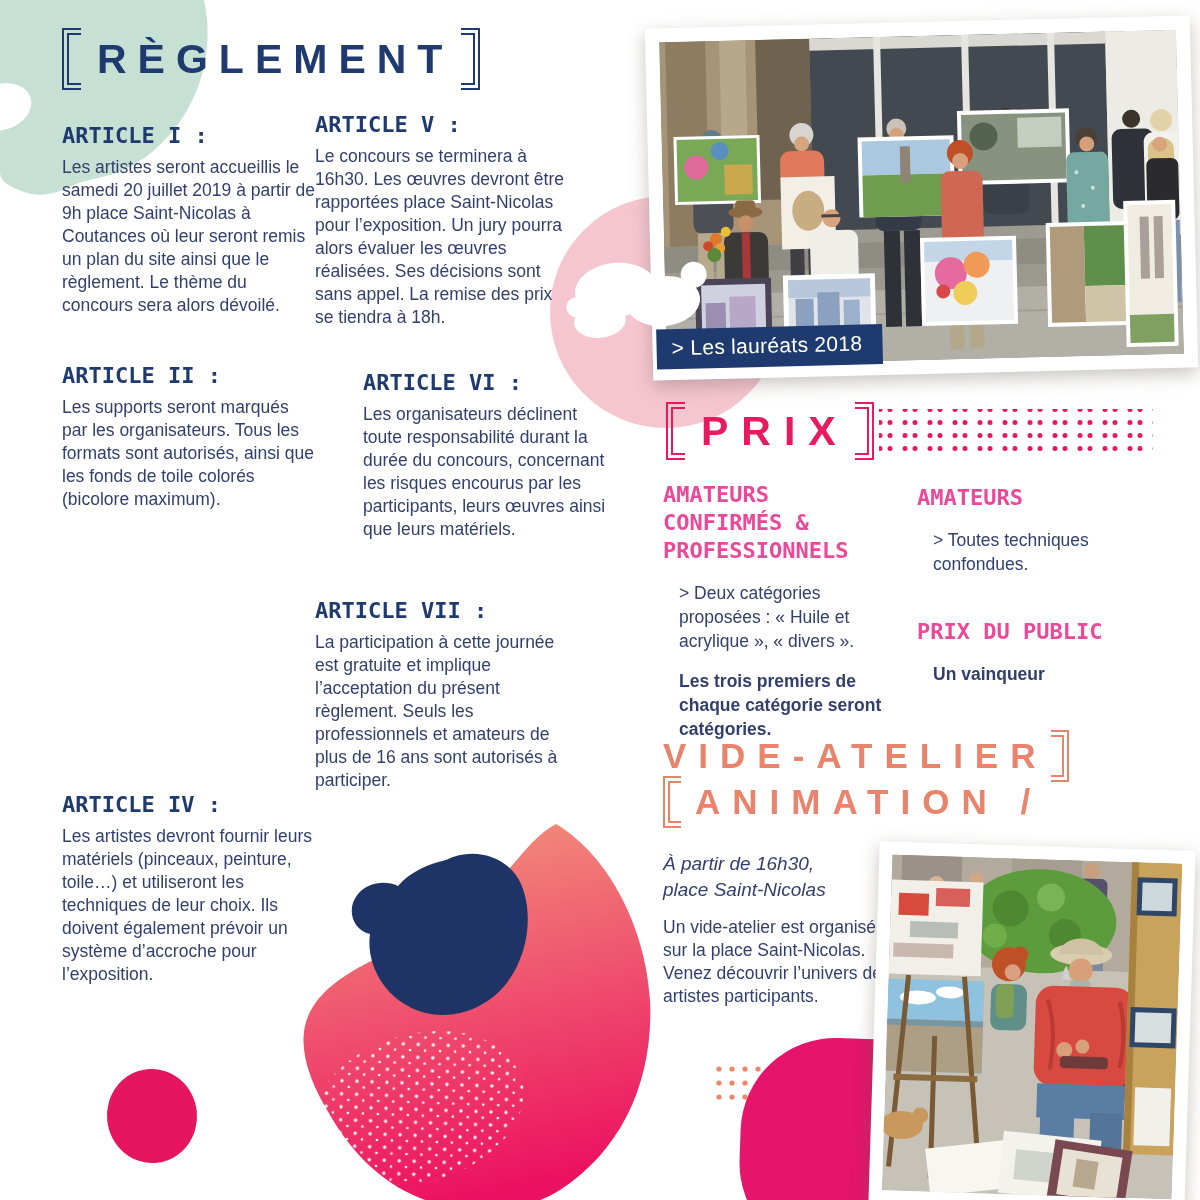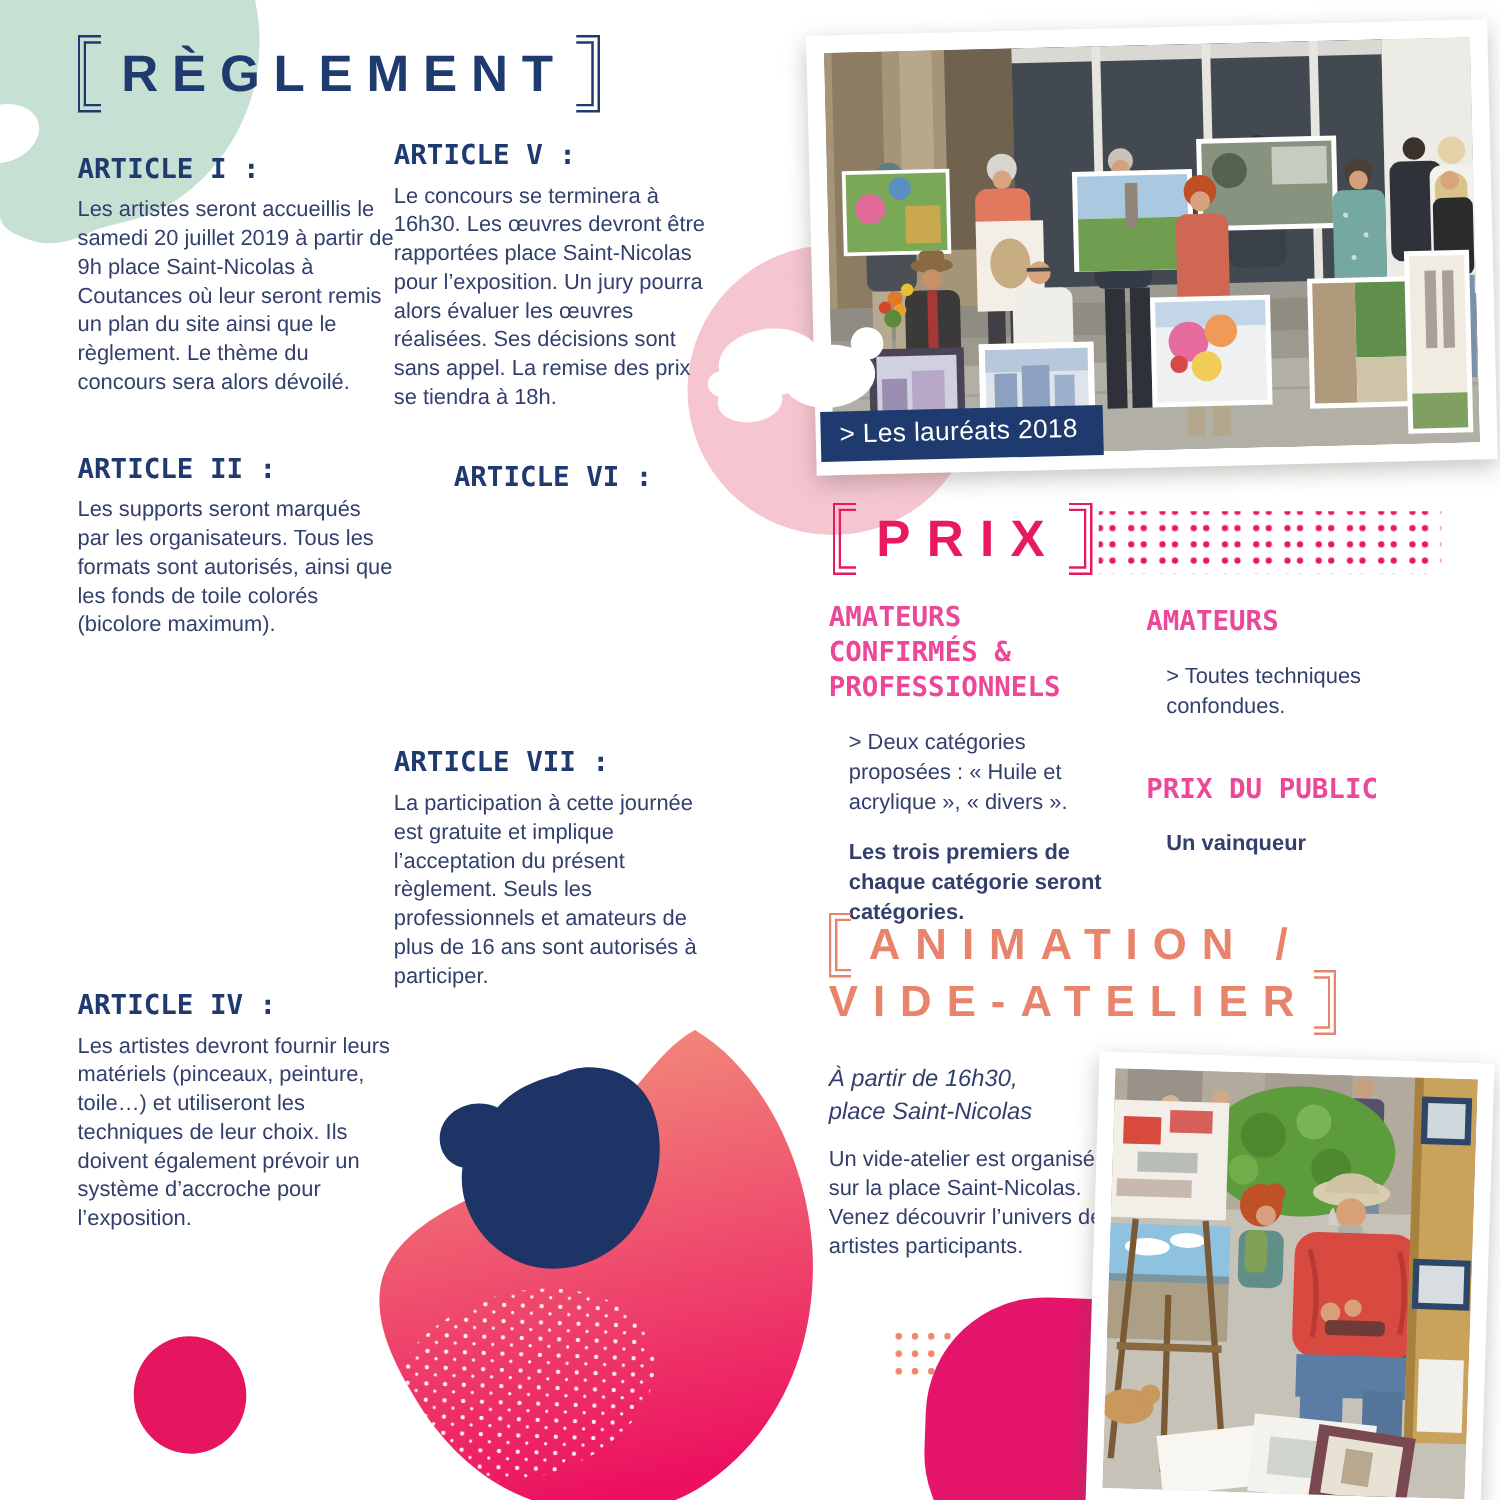--- a/index.html
+++ b/index.html
@@ -250,20 +250,21 @@
     <h3>ARTICLE IV :</h3>
     <p>Les artistes devront fournir leurs matériels (pinceaux, peinture, toile…) et utiliseront les techniques de leur choix. Ils doivent également prévoir un système d’accroche pour l’exposition.</p>
   </div>
 
   <div class="abs article" style="left:315px;top:112px;">
     <h3>ARTICLE V :</h3>
     <p>Le concours se terminera à 16h30. Les œuvres devront être rapportées place Saint-Nicolas pour l’exposition. Un jury pourra alors évaluer les œuvres réalisées. Ses décisions sont sans appel. La remise des prix se tiendra à 18h.</p>
   </div>
   <div class="abs article" style="left:315px;top:370px;margin-left:48px;">
     <h3>ARTICLE VI :</h3>
+    <p>Les organisateurs déclinent toute responsabilité durant la durée du concours, concernant les risques encourus par les participants, leurs œuvres ainsi que leurs matériels.</p>
   </div>
   <div class="abs article" style="left:315px;top:598px;">
     <h3>ARTICLE VII :</h3>
     <p>La participation à cette journée est gratuite et implique l’acceptation du présent règlement. Seuls les professionnels et amateurs de plus de 16 ans sont autorisés à participer.</p>
   </div>
 
   <div class="abs big-title t-prix">
     <div class="brk l"></div>
     <span>PRIX</span>
     <div class="brk r"></div>
@@ -279,26 +280,26 @@
 
   <div class="abs" style="left:917px;top:484px;width:258px;">
     <h4 class="mono-h">AMATEURS</h4>
     <p class="pbody">&gt; Toutes techniques confondues.</p>
     <h4 class="mono-h mt">PRIX DU PUBLIC</h4>
     <p class="pbody pbold">Un vainqueur</p>
   </div>
 
   <div class="abs big-title t-anim">
     <div class="row">
+      <span>VIDE-ATELIER</span>
+      <div class="brk r"></div>
+    </div>
+    <div class="row">
       <div class="brk l"></div>
       <span>ANIMATION /</span>
-    </div>
-    <div class="row">
-      <span>VIDE-ATELIER</span>
-      <div class="brk r"></div>
     </div>
   </div>
 
   <div class="abs intro" style="left:663px;top:851px;">À partir de 16h30,
 place Saint-Nicolas</div>
   <div class="abs anim-body" style="left:663px;top:916px;">Un vide-atelier est organisé sur la place Saint-Nicolas. Venez découvrir l’univers des artistes participants.</div>
 
   <div class="abs photo photo-bottom">
     <svg width="290" height="336" viewBox="0 0 290 336">
       <rect width="290" height="336" fill="#c6c2b8"></rect>

